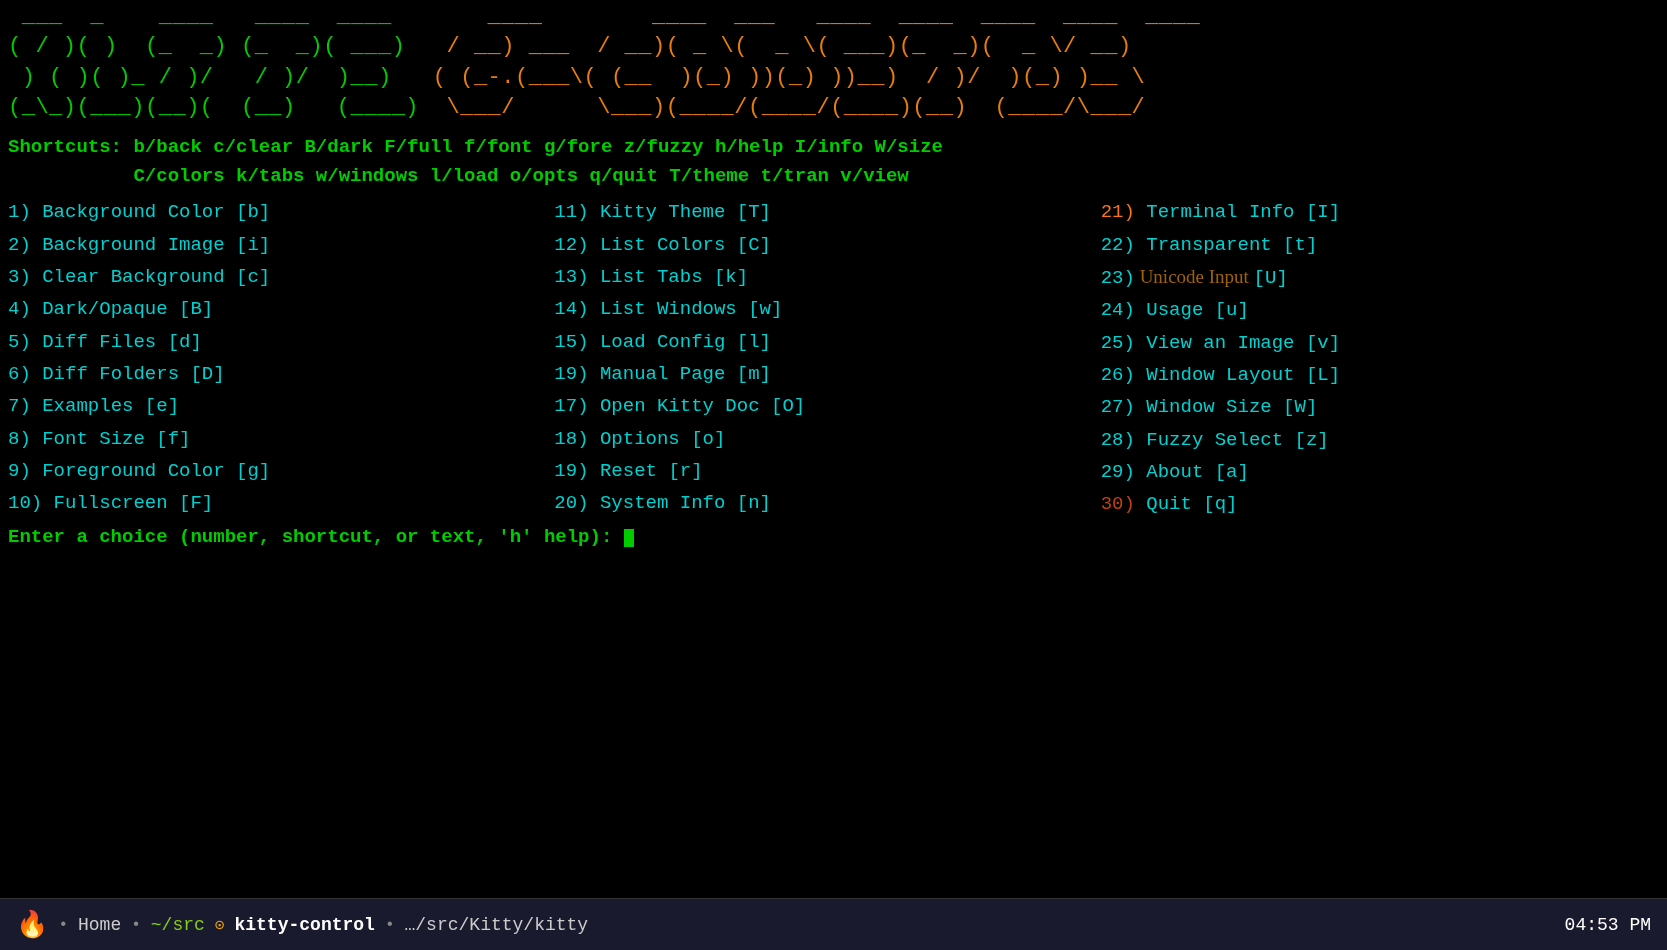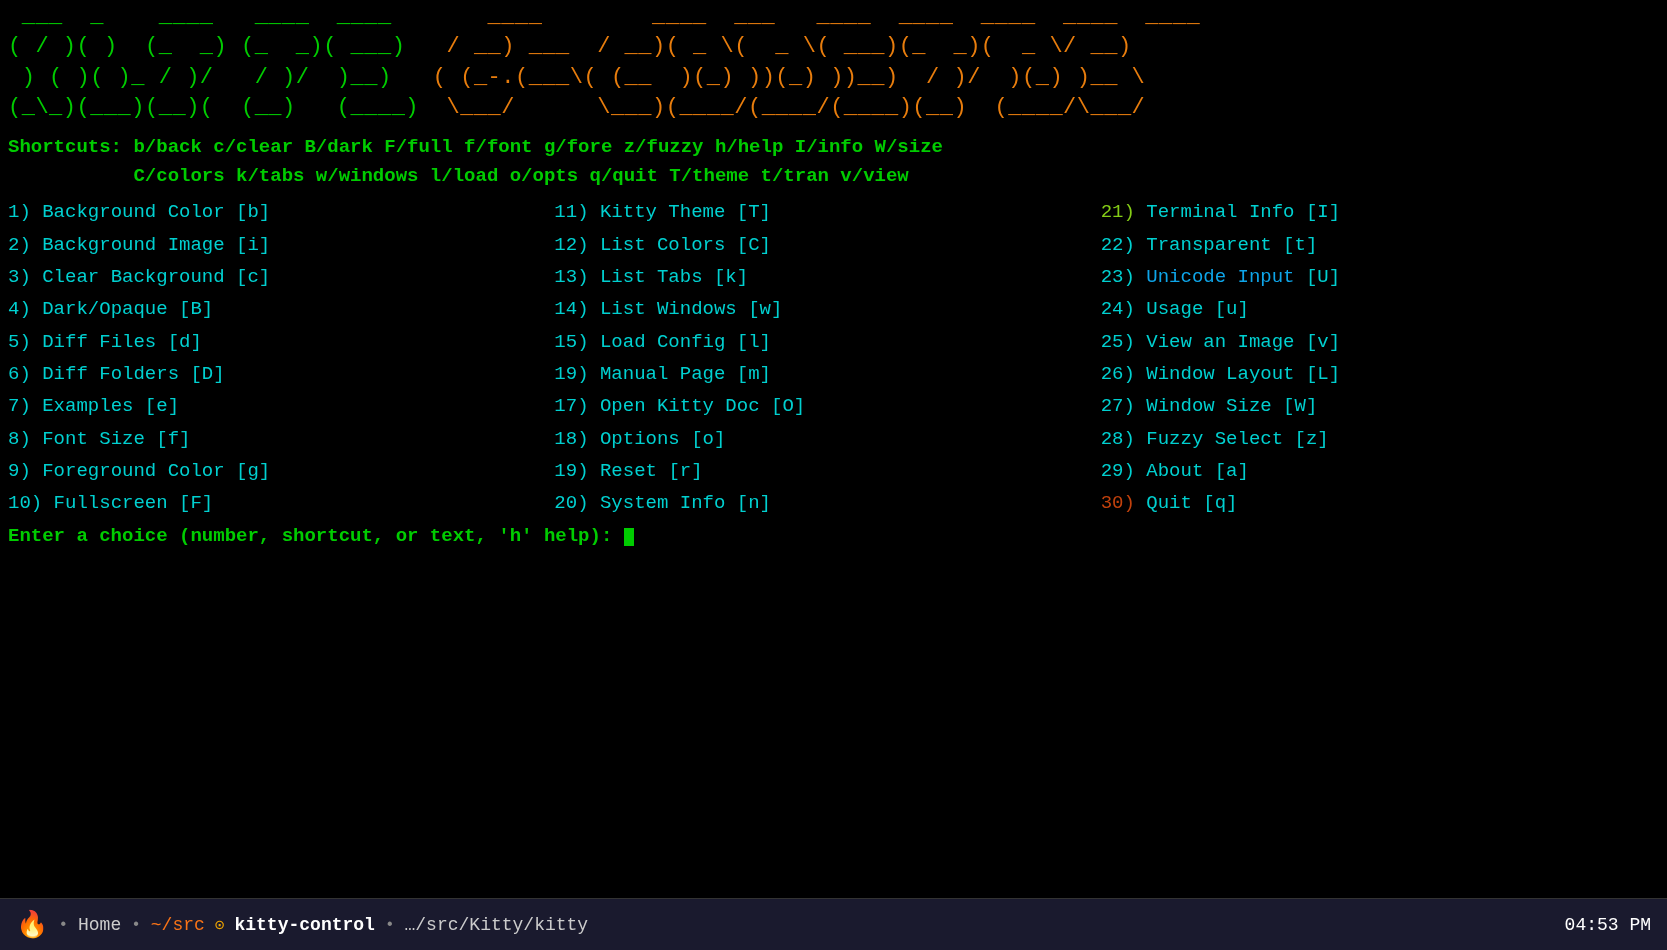--- a/index.html
+++ b/index.html
@@ -102,42 +102,42 @@
         <div style="color: rgb(0, 208, 208); font-size: 19px; line-height: 1.7; font-family: &quot;Courier New&quot;, monospace; cursor: pointer;"><span style="color: rgb(0, 208, 208);">13)</span><span style="color: rgb(0, 208, 208);"> List Tabs       </span><span style="color: rgb(0, 208, 208);"> [k]</span></div>
         <div style="color: rgb(0, 208, 208); font-size: 19px; line-height: 1.7; font-family: &quot;Courier New&quot;, monospace; cursor: pointer;"><span style="color: rgb(0, 208, 208);">14)</span><span style="color: rgb(0, 208, 208);"> List Windows    </span><span style="color: rgb(0, 208, 208);"> [w]</span></div>
         <div style="color: rgb(0, 208, 208); font-size: 19px; line-height: 1.7; font-family: &quot;Courier New&quot;, monospace; cursor: pointer;"><span style="color: rgb(0, 208, 208);">15)</span><span style="color: rgb(0, 208, 208);"> Load Config     </span><span style="color: rgb(0, 208, 208);"> [l]</span></div>
         <div style="color: rgb(0, 208, 208); font-size: 19px; line-height: 1.7; font-family: &quot;Courier New&quot;, monospace; cursor: pointer;"><span style="color: rgb(0, 208, 208);">19)</span><span style="color: rgb(0, 208, 208);"> Manual Page     </span><span style="color: rgb(0, 208, 208);"> [m]</span></div>
         <div style="color: rgb(0, 208, 208); font-size: 19px; line-height: 1.7; font-family: &quot;Courier New&quot;, monospace; cursor: pointer;"><span style="color: rgb(0, 208, 208);">17)</span><span style="color: rgb(0, 208, 208);"> Open Kitty Doc  </span><span style="color: rgb(0, 208, 208);"> [O]</span></div>
         <div style="color: rgb(0, 208, 208); font-size: 19px; line-height: 1.7; font-family: &quot;Courier New&quot;, monospace; cursor: pointer;"><span style="color: rgb(0, 208, 208);">18)</span><span style="color: rgb(0, 208, 208);"> Options         </span><span style="color: rgb(0, 208, 208);"> [o]</span></div>
         <div style="color: rgb(0, 208, 208); font-size: 19px; line-height: 1.7; font-family: &quot;Courier New&quot;, monospace; cursor: pointer;"><span style="color: rgb(0, 208, 208);">19)</span><span style="color: rgb(0, 208, 208);"> Reset           </span><span style="color: rgb(0, 208, 208);"> [r]</span></div>
         <div style="color: rgb(0, 208, 208); font-size: 19px; line-height: 1.7; font-family: &quot;Courier New&quot;, monospace; cursor: pointer;"><span style="color: rgb(0, 208, 208);">20)</span><span style="color: rgb(0, 208, 208);"> System Info     </span><span style="color: rgb(0, 208, 208);"> [n]</span></div>
       </div>
     <div id="menu-col3">
-        <div style="color: rgb(0, 208, 208); font-size: 19px; line-height: 1.7; font-family: &quot;Courier New&quot;, monospace; cursor: pointer;"><span style="color: #84cc16;">21)</span><span style="color: rgb(0, 208, 208);"> Terminal Info   </span><span style="color: rgb(0, 208, 208);"> [I]</span></div>
+        <div style="color: rgb(0, 208, 208); font-size: 19px; line-height: 1.7; font-family: &quot;Courier New&quot;, monospace; cursor: pointer;"><span style="color: #f97316;">21)</span><span style="color: rgb(0, 208, 208);"> Terminal Info   </span><span style="color: rgb(0, 208, 208);"> [I]</span></div>
         <div style="color: rgb(0, 208, 208); font-size: 19px; line-height: 1.7; font-family: &quot;Courier New&quot;, monospace; cursor: pointer;"><span style="color: rgb(0, 208, 208);">22)</span><span style="color: rgb(0, 208, 208);"> Transparent     </span><span style="color: rgb(0, 208, 208);"> [t]</span></div>
-        <div style="color: rgb(0, 208, 208); font-size: 19px; line-height: 1.7; font-family: &quot;Courier New&quot;, monospace; cursor: pointer;"><span style="color: rgb(0, 208, 208);">23)</span><span style="color: #0ea5e9;"> Unicode Input   </span><span style="color: rgb(0, 208, 208);"> [U]</span></div>
+        <div style="color: rgb(0, 208, 208); font-size: 19px; line-height: 1.7; font-family: &quot;Courier New&quot;, monospace; cursor: pointer;"><span style="color: rgb(0, 208, 208);">23)</span><span style="color: #a16207; font-family: Liberation Serif, serif;"> Unicode Input   </span><span style="color: rgb(0, 208, 208);"> [U]</span></div>
         <div style="color: rgb(0, 208, 208); font-size: 19px; line-height: 1.7; font-family: &quot;Courier New&quot;, monospace; cursor: pointer;"><span style="color: rgb(0, 208, 208);">24)</span><span style="color: rgb(0, 208, 208);"> Usage           </span><span style="color: rgb(0, 208, 208);"> [u]</span></div>
         <div style="color: rgb(0, 208, 208); font-size: 19px; line-height: 1.7; font-family: &quot;Courier New&quot;, monospace; cursor: pointer;"><span style="color: rgb(0, 208, 208);">25)</span><span style="color: rgb(0, 208, 208);"> View an Image   </span><span style="color: rgb(0, 208, 208);"> [v]</span></div>
         <div style="color: rgb(0, 208, 208); font-size: 19px; line-height: 1.7; font-family: &quot;Courier New&quot;, monospace; cursor: pointer;"><span style="color: rgb(0, 208, 208);">26)</span><span style="color: rgb(0, 208, 208);"> Window Layout   </span><span style="color: rgb(0, 208, 208);"> [L]</span></div>
         <div style="color: rgb(0, 208, 208); font-size: 19px; line-height: 1.7; font-family: &quot;Courier New&quot;, monospace; cursor: pointer;"><span style="color: rgb(0, 208, 208); text-align: center;">27)</span><span style="color: rgb(0, 208, 208);"> Window Size     </span><span style="color: rgb(0, 208, 208);"> [W]</span></div>
         <div style="color: rgb(0, 208, 208); font-size: 19px; line-height: 1.7; font-family: &quot;Courier New&quot;, monospace; cursor: pointer;"><span style="color: rgb(0, 208, 208);">28)</span><span style="color: rgb(0, 208, 208);"> Fuzzy Select    </span><span style="color: rgb(0, 208, 208);"> [z]</span></div>
         <div style="color: rgb(0, 208, 208); font-size: 19px; line-height: 1.7; font-family: &quot;Courier New&quot;, monospace; cursor: pointer;"><span style="color: rgb(0, 208, 208);">29)</span><span style="color: rgb(0, 208, 208);"> About           </span><span style="color: rgb(0, 208, 208);"> [a]</span></div>
         <div style="color: rgb(0, 208, 208); font-size: 19px; line-height: 1.7; font-family: &quot;Courier New&quot;, monospace; cursor: pointer;"><span style="color: #c2410c;">30)</span><span style="color: rgb(0, 208, 208);"> Quit            </span><span style="color: rgb(0, 208, 208);"> [q]</span></div>
       </div>
   </div>
 
   <div id="prompt-area" style="margin-top:6px;">
     <span class="prompt-text" style="color:#00cc00; font-size:19px; font-weight:bold;">Enter a choice (number, shortcut, or text, 'h' help): </span><span class="cursor"></span>
   </div>
 </div>
 
 <div id="taskbar" style="height:52px; background:#1a1a2e; display:flex; align-items:center; padding:0 16px; gap:10px; flex-shrink:0; border-top:1px solid #333;">
   <span style="font-size:26px;">🔥</span>
   <span style="color:#888; font-size:16px;">•</span>
   <span style="color:#ccc; font-family:'Courier New',monospace; font-size:18px;">Home</span>
   <span style="color:#888; font-size:16px;">•</span>
-  <span style="color:#f97316; font-family:'Courier New',monospace; font-size:18px;">~/src</span>
+  <span style="color:#84cc16; font-family:'Courier New',monospace; font-size:18px;">~/src</span>
   <span style="color:#f0a500; font-size:16px;">⊙</span>
   <span style="color:#fff; font-family:'Courier New',monospace; font-size:18px; font-weight:bold;">kitty-control</span>
   <span style="color:#888; font-size:16px;">•</span>
   <span style="color:#ccc; font-family:'Courier New',monospace; font-size:18px;">…/src/Kitty/kitty</span>
   <span style="margin-left:auto; color:#fff; font-family:'Courier New',monospace; font-size:18px;">04:53 PM</span>
 </div>
 
 </body></html>

